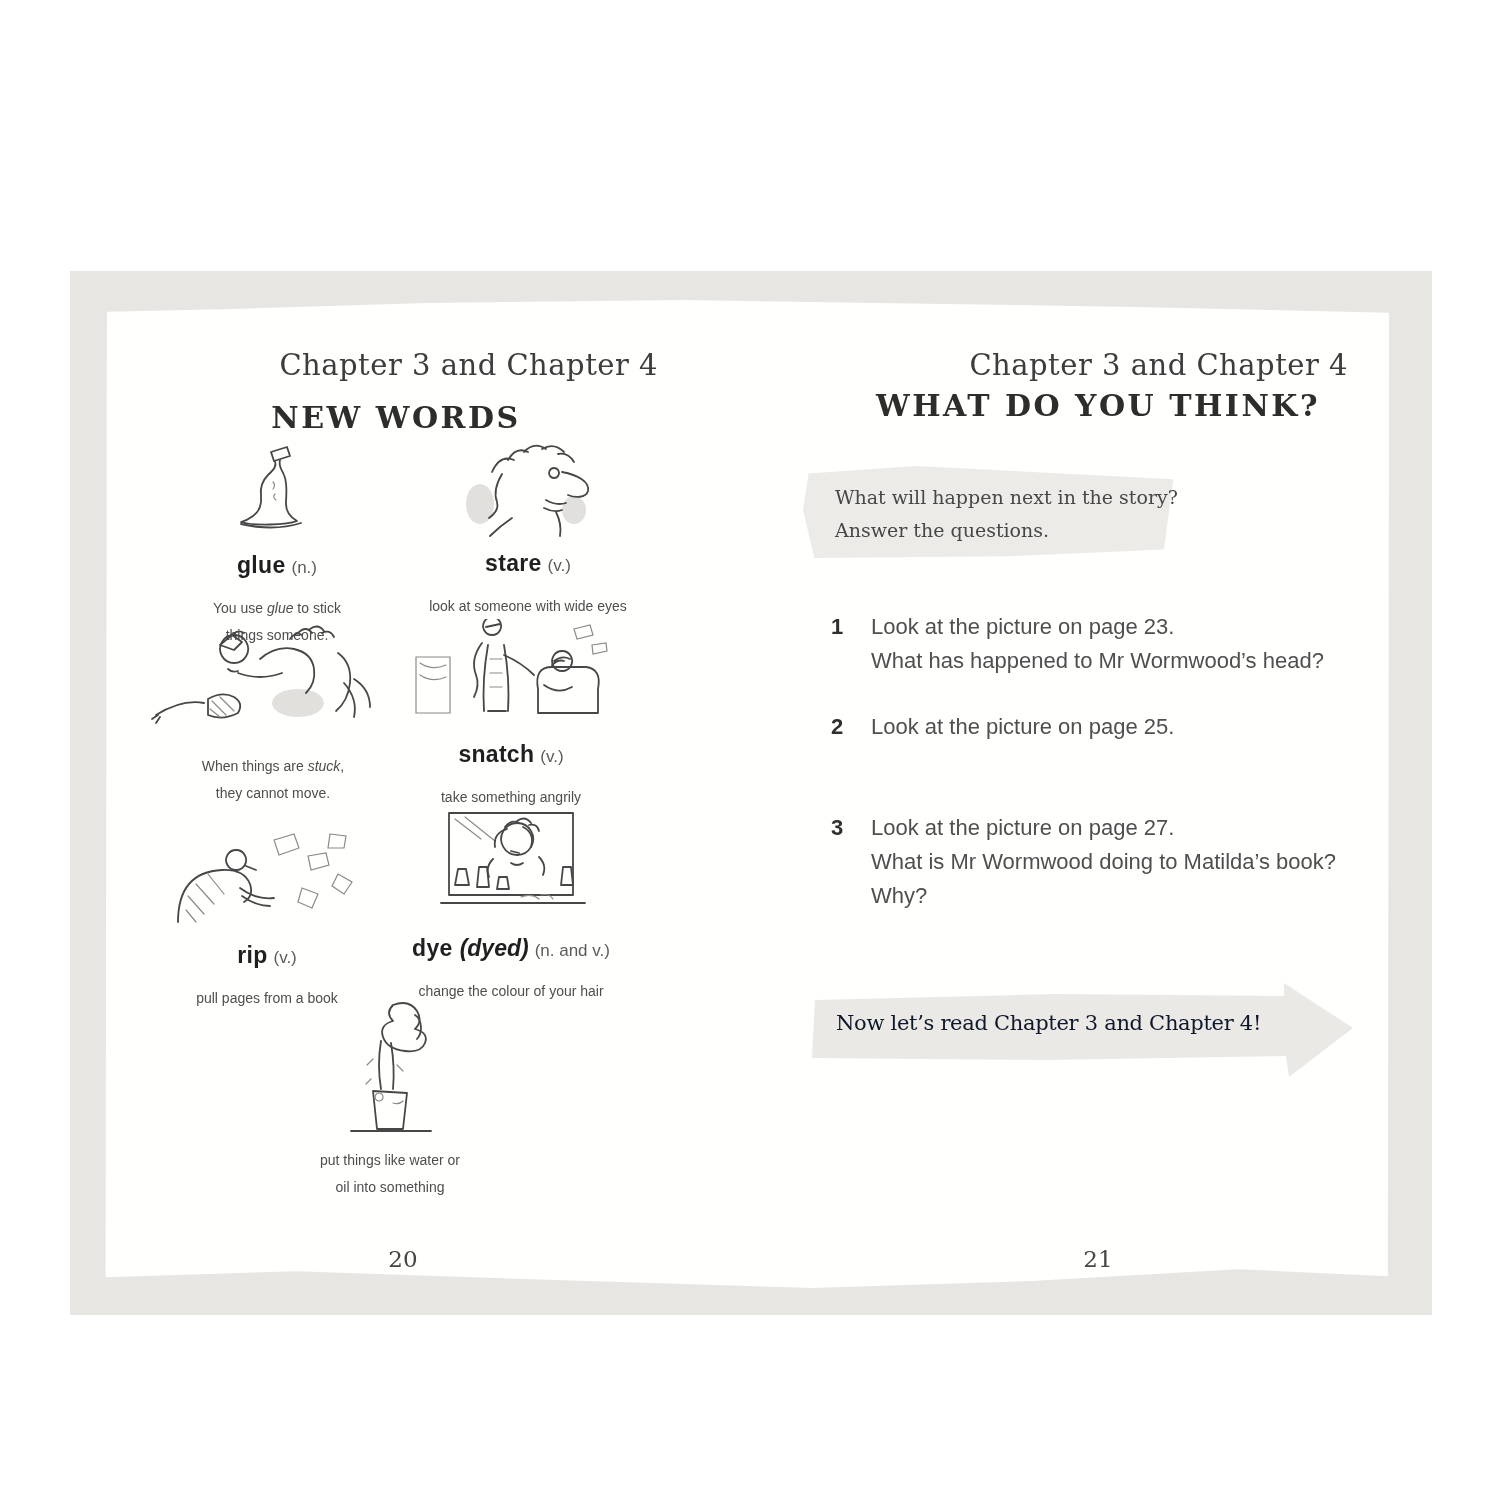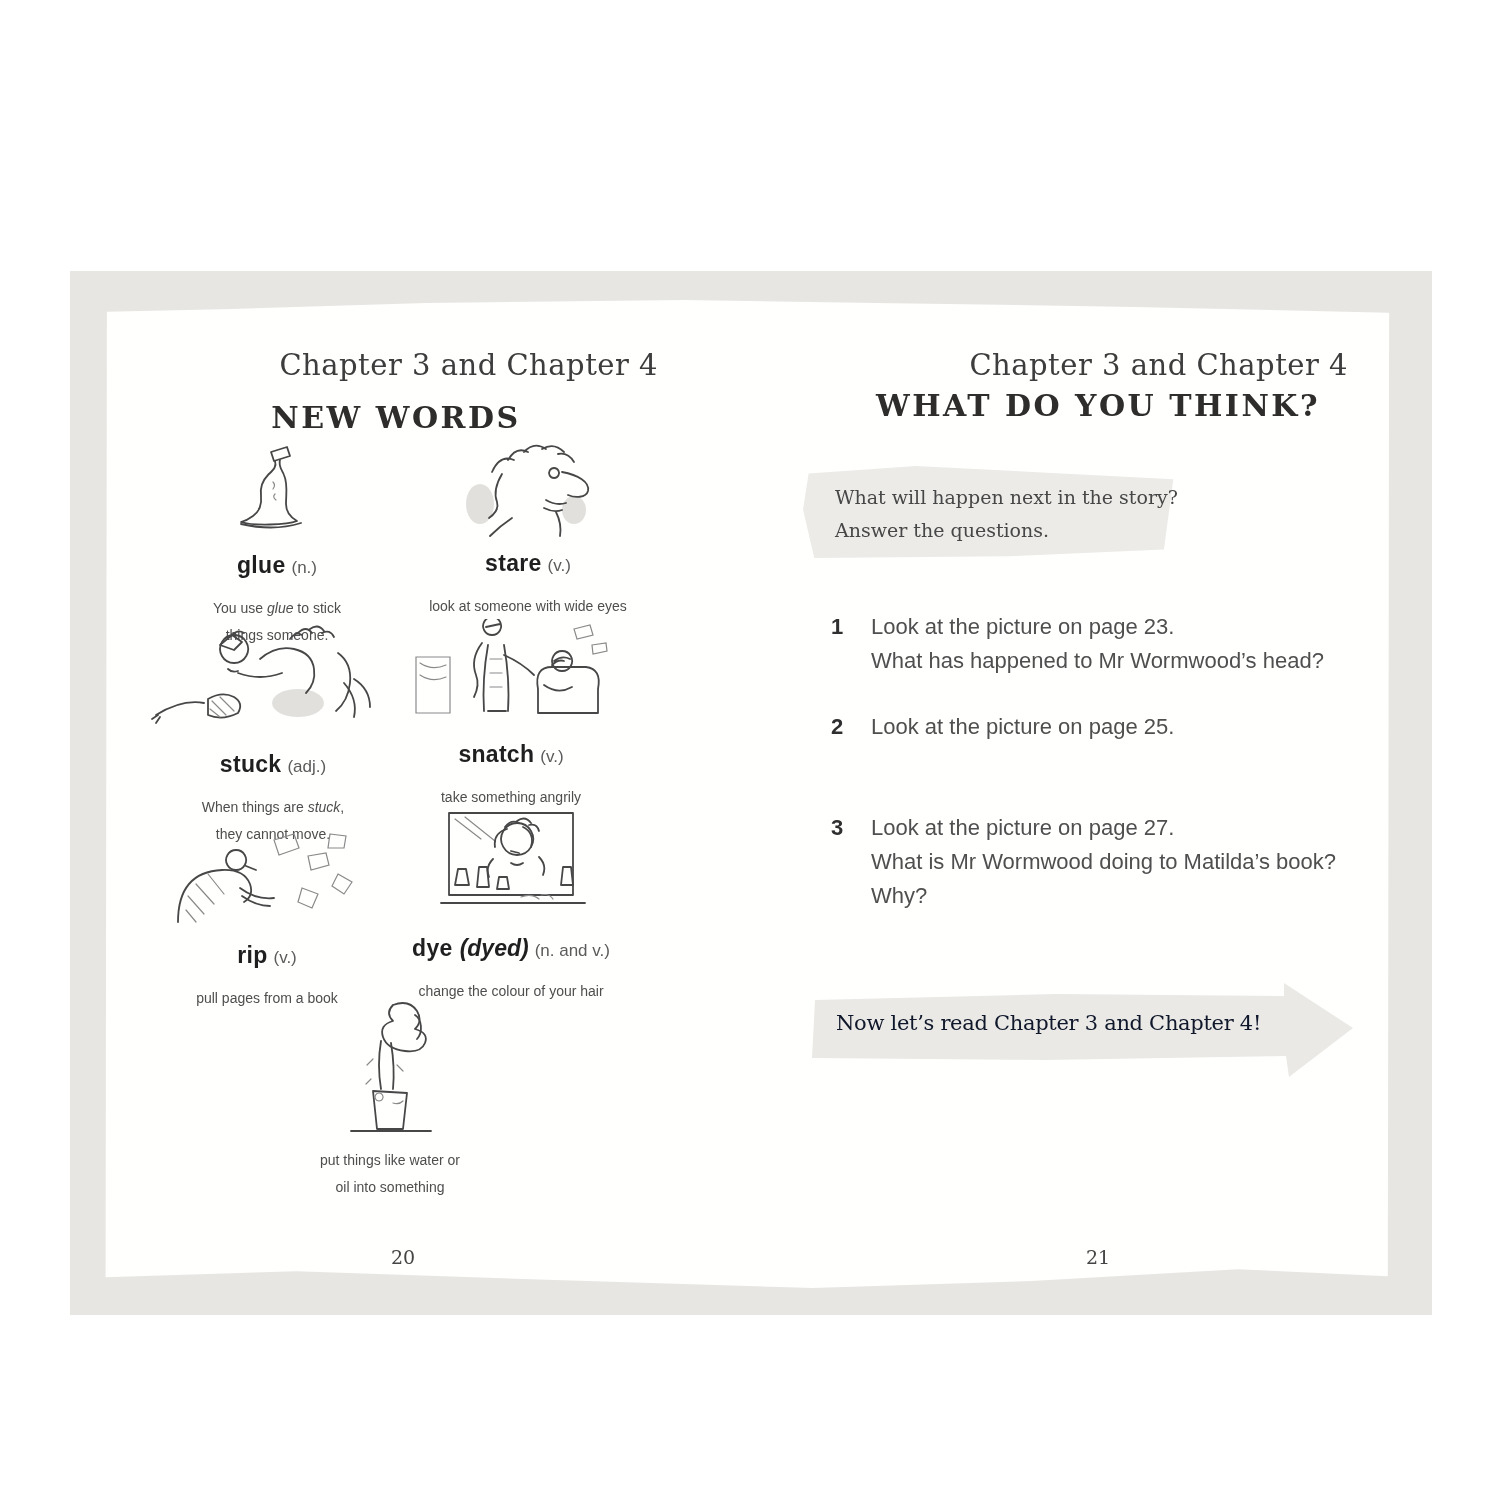--- a/index.html
+++ b/index.html
@@ -52,21 +52,21 @@
   }
   .question{position:absolute;left:728px;width:580px;display:flex;}
   .qnum{width:40px;font-size:22px;font-weight:bold;color:#2f2f2f;line-height:34px;}
   .qlines{flex:1;font-size:22px;color:#4f4f4f;line-height:34px;}
   .arrow-banner-text{
     position:absolute;left:733px;top:711px;width:520px;
     font-family:"DejaVu Serif",serif;font-size:21px;color:#0f172a;white-space:nowrap;
     letter-spacing:-0.3px;
   }
   .pagenum{
-    position:absolute;font-family:"DejaVu Serif",serif;font-size:19px;color:#454545;
+    position:absolute;font-family:"DejaVu Serif",serif;font-size:23px;color:#454545;
     width:60px;text-align:center;
   }
   .sketch{stroke:#474747;stroke-width:1.8;fill:none;stroke-linecap:round;stroke-linejoin:round;}
   .sketch-light{stroke:#8a8a8a;stroke-width:1.2;fill:none;stroke-linecap:round;}
   .shade{fill:#d9d8d5;stroke:none;opacity:0.8;}
 </style>
 </head>
 <body>
 
 <div class="photo-bg"></div>
@@ -119,21 +119,20 @@
           <path class="sketch" d="M60,80 q14,-8 26,-2 q10,6 4,16 q-16,8 -30,2 z"></path>
           <path class="sketch-light" d="M64,82 l14,14 M72,78 l14,14 M62,90 l10,8"></path>
           <path class="sketch" d="M86,44 a14,14 0 1 1 0.2,0 M80,50 q4,4 10,2"></path>
           <path class="sketch" d="M72,26 l12,-10 10,7 -8,8 z M84,16 q6,-6 12,-2"></path>
           <path class="sketch" d="M112,40 q16,-14 34,-10 q18,4 20,20 q2,14 -8,24"></path>
           <path class="sketch" d="M150,14 q8,-8 14,0 M162,10 q8,-6 14,2 M174,14 q8,-4 12,4 M142,20 q6,-8 12,-4"></path>
           <path class="sketch" d="M190,34 q14,10 12,30 q-2,18 -14,28 M134,54 q-22,8 -44,0"></path>
           <path class="sketch" d="M196,64 q14,16 10,34 M206,60 q16,10 16,28"></path>
         </svg>
       </div>
-      <div class="word-line"><span class="w">stuck</span><span class="pos">(adj.)</span></div>
       <div class="def">
         <div><span>When things are </span><i>stuck</i><span>,</span></div>
         <div><span>they cannot move.</span></div>
       </div>
     </div>
 
     <div class="entry" style="left:258px;top:315px;width:300px;">
       <div class="ill" style="height:116px;">
         <svg width="210" height="112" viewBox="0 0 210 112">
           <path class="sketch-light" d="M10,38 h34 v56 h-34 z M14,44 q12,8 26,2 M14,56 q12,8 26,2"></path>

